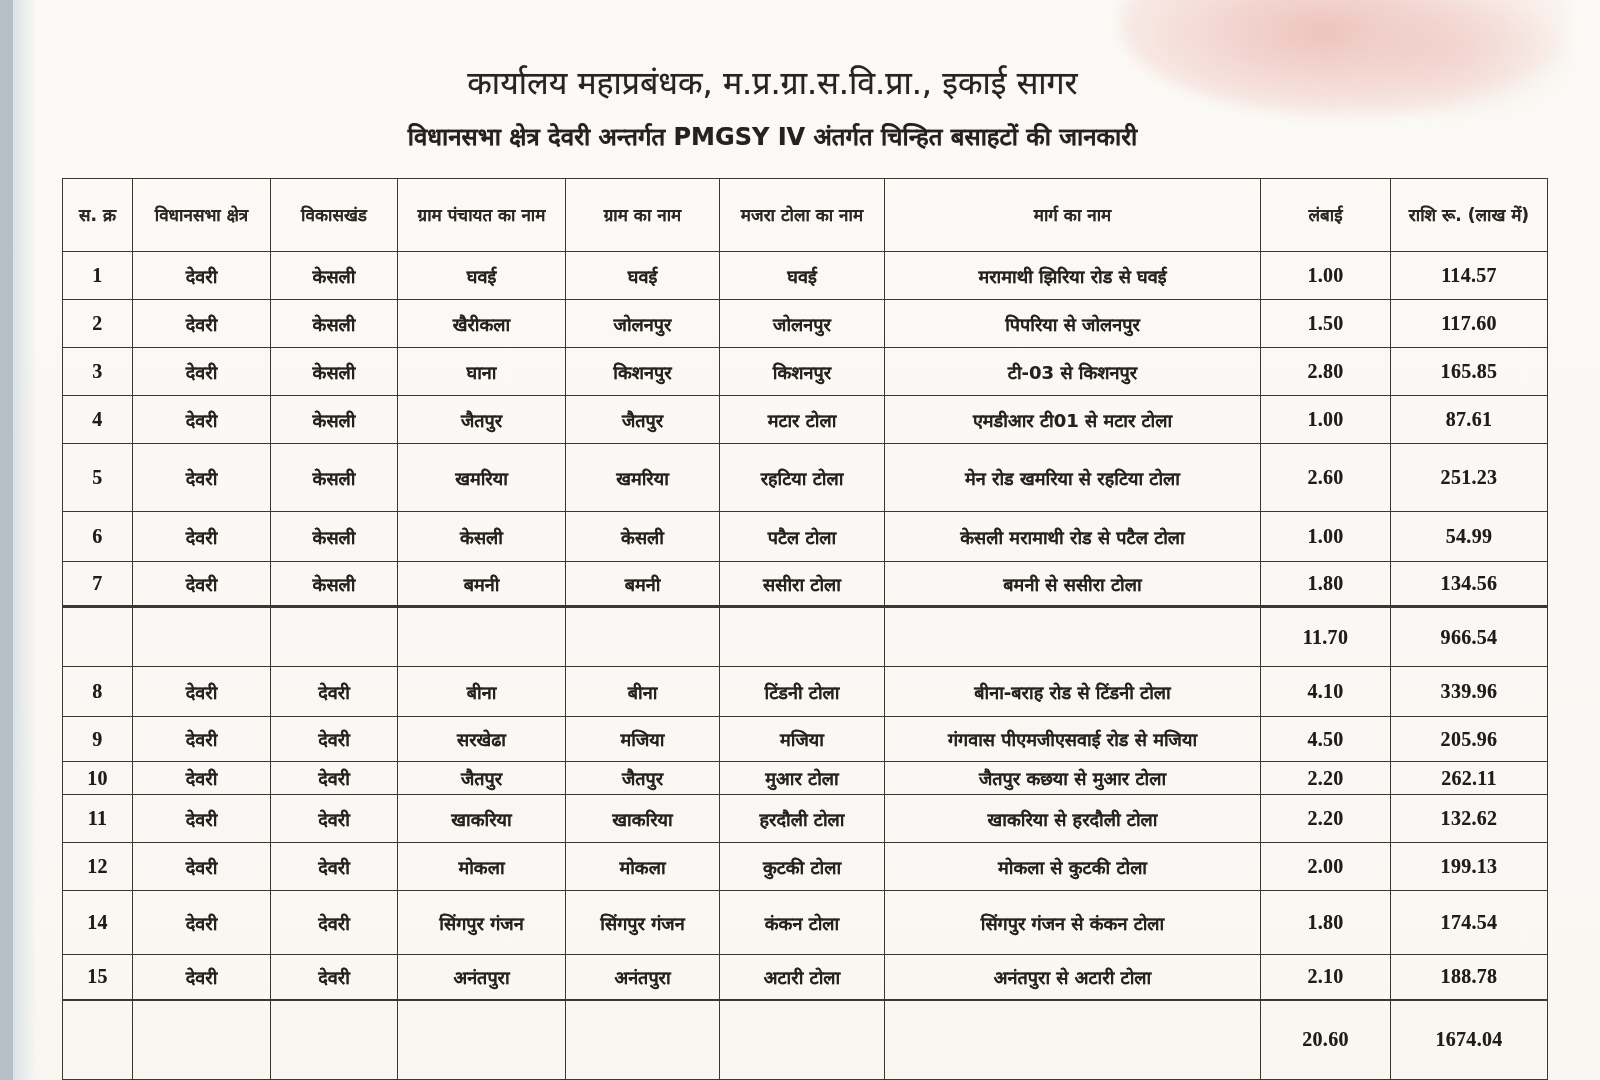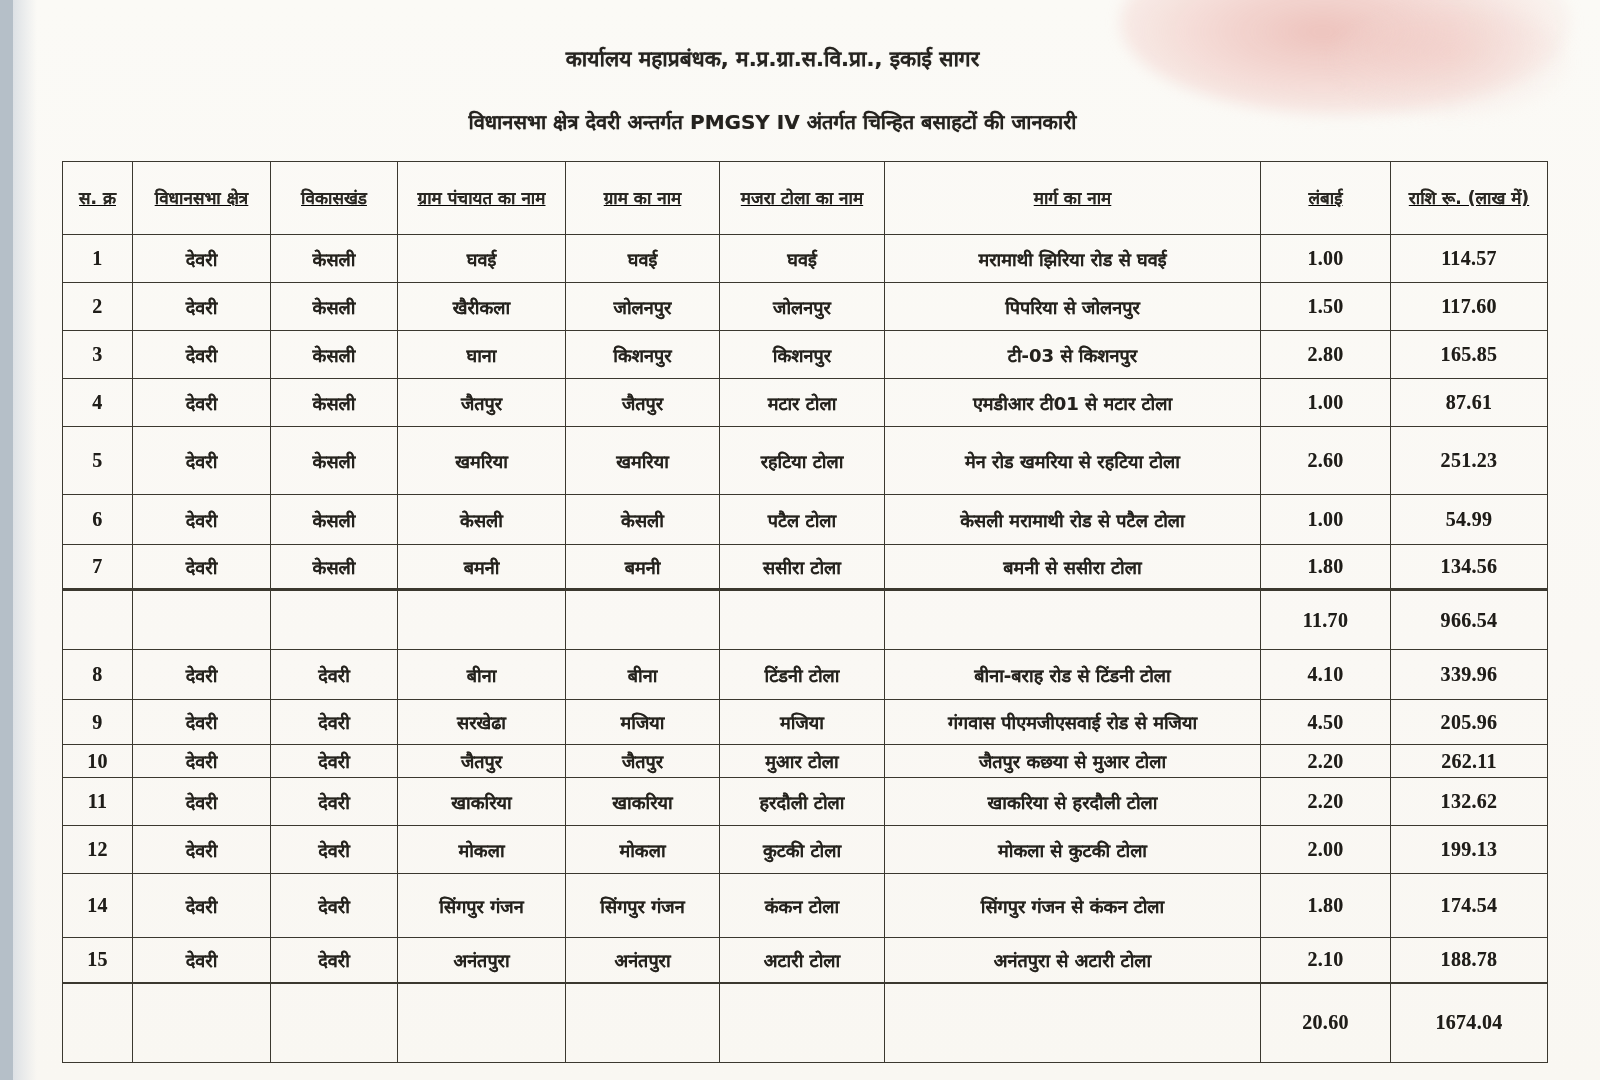--- a/index.html
+++ b/index.html
@@ -50,49 +50,49 @@
   .blob2 {
     left: 1330px; top: 8px;
     width: 240px; height: 110px;
     background: radial-gradient(ellipse at 50% 40%,
       rgba(238,192,186,0.35) 0%,
       rgba(243,213,208,0.18) 55%,
       rgba(243,213,208,0) 80%);
   }
   .titles { width: 1545px; }
   .title1 {
-    padding-top: 44px;
+    padding-top: 60px;
     text-align: center;
-    font-size: 21px;
-    font-weight: 700;
+    font-size: 32px;
+    font-weight: 400;
     color: #262420;
     text-shadow: 0 0 0.7px rgba(45,40,32,0.55);
   }
   .title2 {
-    margin-top: 36px;
+    margin-top: 16px;
     text-align: center;
-    font-size: 20px;
+    font-size: 24px;
     font-weight: 700;
     color: #24221e;
     text-shadow: 0 0 0.7px rgba(45,40,32,0.55);
   }
   table.doc {
     margin: 26px 0 0 62px;
     width: 1485px;
     border-collapse: collapse;
     table-layout: fixed;
   }
   table.doc th, table.doc td {
     border: 1.6px solid #3b382f;
     text-align: center;
     vertical-align: middle;
     padding: 2px 5px;
     overflow: hidden;
   }
-  thead tr { height: 73px; text-decoration: underline; }
+  thead tr { height: 73px; }
   table.doc th {
     font-size: 17px;
     font-weight: 700;
     line-height: 1.3;
     color: #2a2823;
     text-shadow: 0 0 0.6px rgba(45,40,32,0.5);
   }
   td.dev {
     font-size: 18px;
     font-weight: 700;

